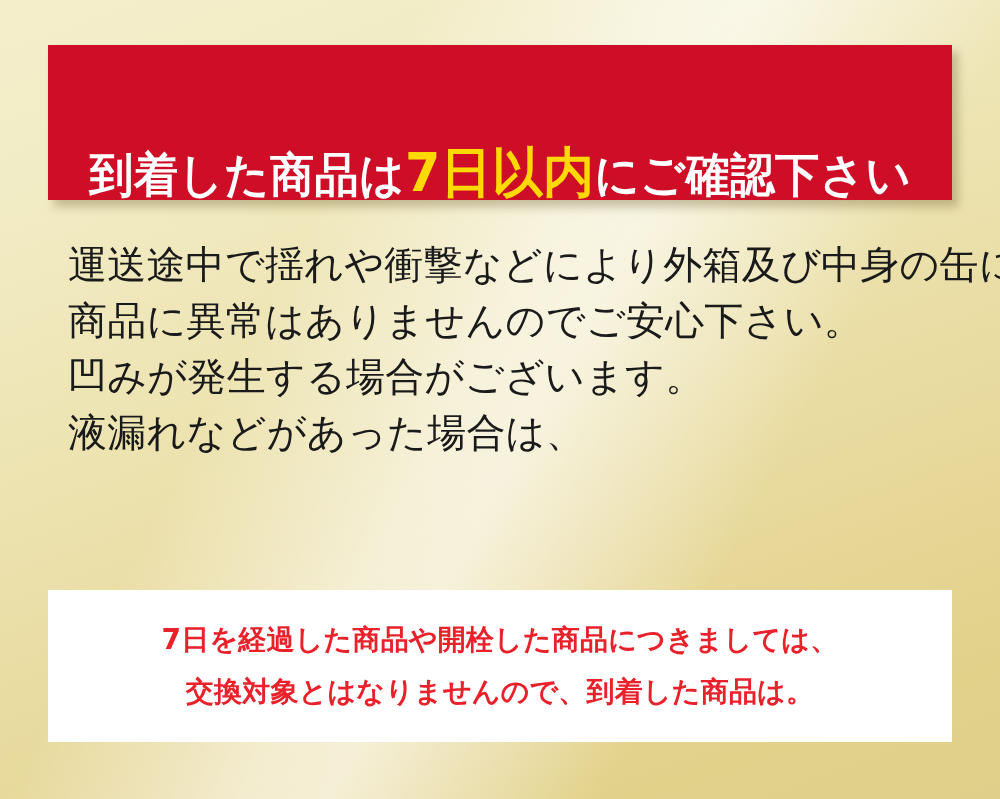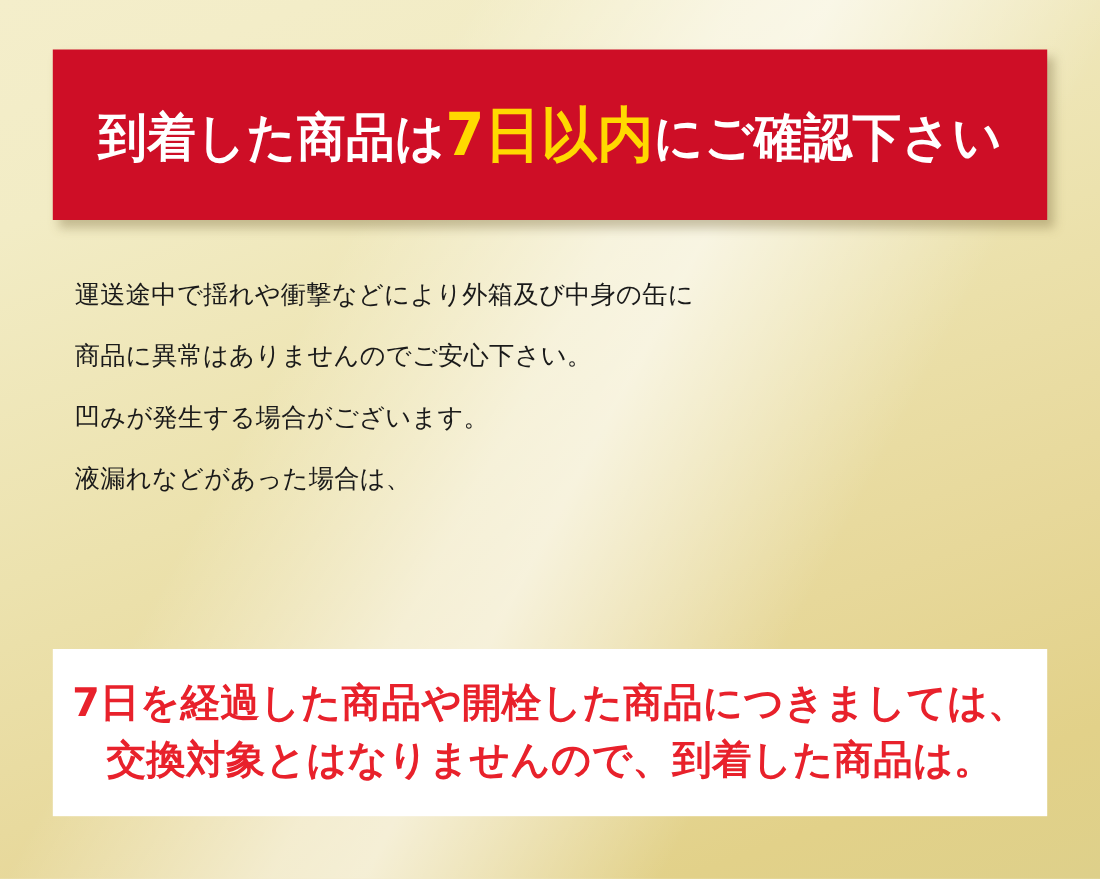--- a/index.html
+++ b/index.html
@@ -40,21 +40,21 @@
   
   #banner {
     position: absolute;
     left: 48px;
     top: 45px;
     width: 904px;
     height: 155px;
     background: #ce0e26;
     box-shadow: 6px 7px 9px rgba(120, 105, 60, 0.38);
     display: flex;
-    align-items: center;
+    align-items: flex-end;
     justify-content: center;
   }
   #banner-text {
     font-family: "DejaVu Sans", "Liberation Sans", sans-serif;
     font-weight: 700;
     font-size: 47px;
     line-height: 1;
     letter-spacing: 0.5px;
     white-space: nowrap;
     color: #ffffff;
@@ -67,22 +67,22 @@
   }
 
   
   #body-copy {
     position: absolute;
     left: 68px;
     top: 240px;
     width: 880px;
   }
   .body-line {
-    font-family: Liberation Serif, serif;
-    font-size: 23px;
+    font-family: Liberation Mono, monospace;
+    font-size: 39px;
     line-height: 56px;
     color: #1a1a1a;
     white-space: nowrap;
     letter-spacing: 0.2px;
   }
   .body-line .red-strong {
     color: #e8212b;
     font-weight: 700;
   }
 
@@ -95,21 +95,21 @@
     height: 152px;
     background: #ffffff;
     display: flex;
     flex-direction: column;
     align-items: center;
     justify-content: center;
   }
   .notice-line {
     font-family: "DejaVu Sans", "Liberation Sans", sans-serif;
     font-weight: 700;
-    font-size: 36px;
+    font-size: 28px;
     line-height: 52px;
     color: #e8212b;
     white-space: nowrap;
     letter-spacing: 0.2px;
   }
 </style>
 </head>
 <body>
 
 <div id="stage">

